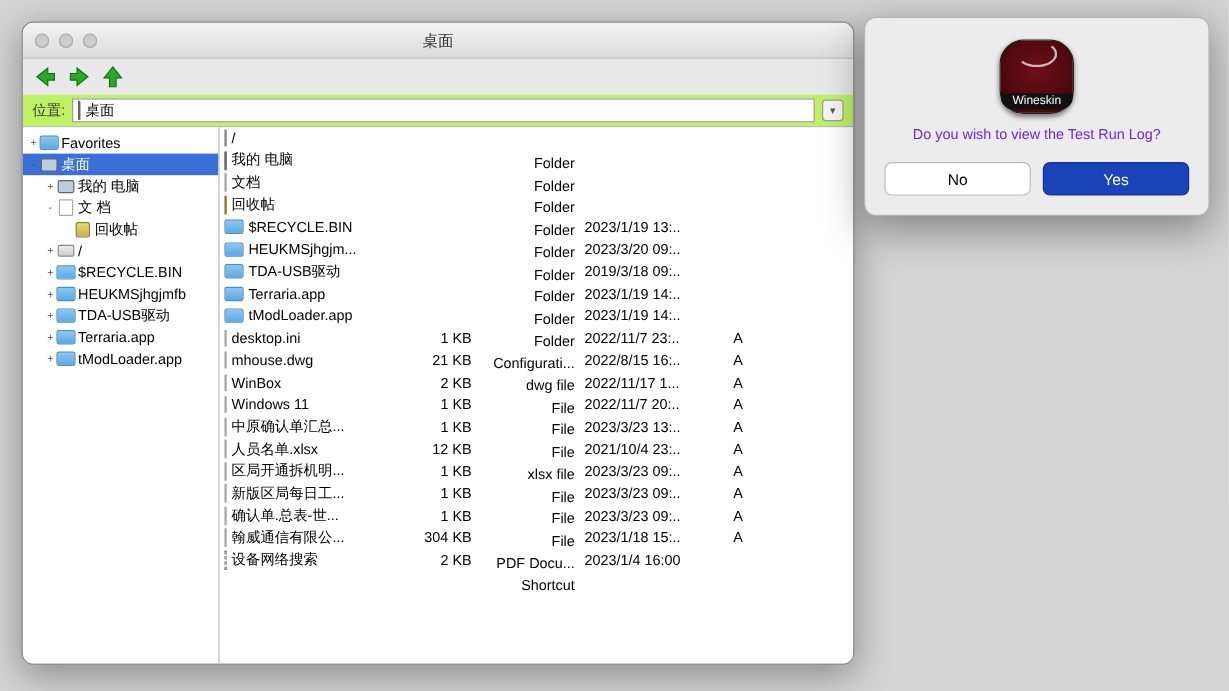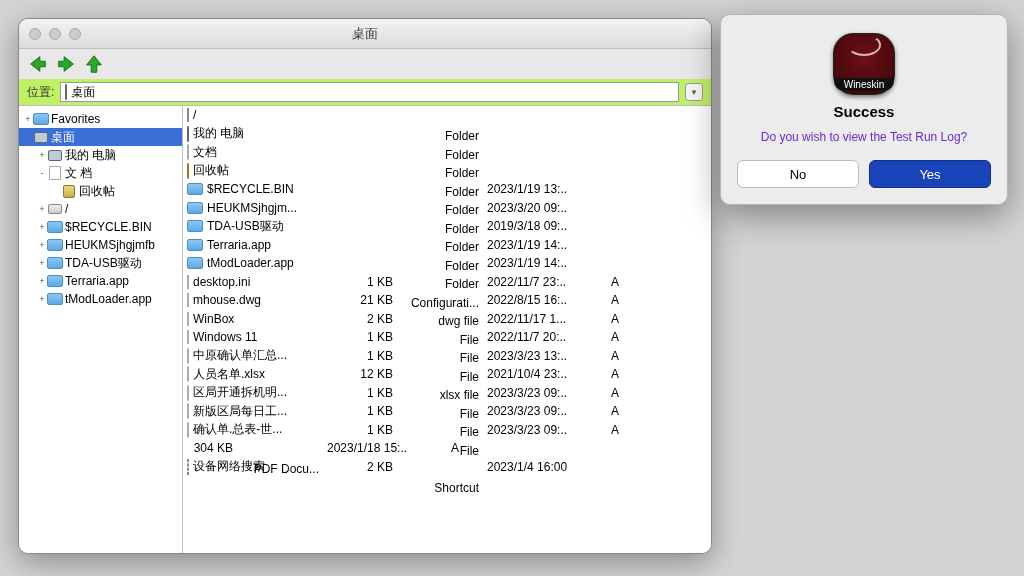--- a/index.html
+++ b/index.html
@@ -453,20 +453,24 @@
             <div class="cell cfile">
               <span class="ico"><span class="ico-doc"></span></span>
               <span>确认单.总表-世...</span>
             </div>
             <div class="cell csize">1 KB</div>
             <div class="cell ctype">File</div>
             <div class="cell cmod">2023/3/23 09:..</div>
             <div class="cell cattr">A</div>
           </div>
           <div class="lrow">
+            <div class="cell cfile">
+              <span class="ico"><span class="ico-doc"></span></span>
+              <span>翰威通信有限公...</span>
+            </div>
             <div class="cell csize">304 KB</div>
             <div class="cell ctype">PDF Docu...</div>
             <div class="cell cmod">2023/1/18 15:..</div>
             <div class="cell cattr">A</div>
           </div>
           <div class="lrow">
             <div class="cell cfile">
               <span class="ico"><span class="ico-shortcut"></span></span>
               <span>设备网络搜索</span>
             </div>
@@ -478,19 +482,18 @@
         </div>
     </div>
   </div>
 </div>
 
 <div class="dialog">
   <div class="dlglogo">
     <div class="swirl"></div>
     <div class="brand">Wineskin</div>
   </div>
-  <div class="dlgtitle">Success</div>
   <div class="dlgmsg">Do you wish to view the Test Run Log?</div>
   <div class="dlgbtns">
     <div class="dbtn no">No</div>
     <div class="dbtn yes">Yes</div>
   </div>
 </div>
 
 </body></html>

